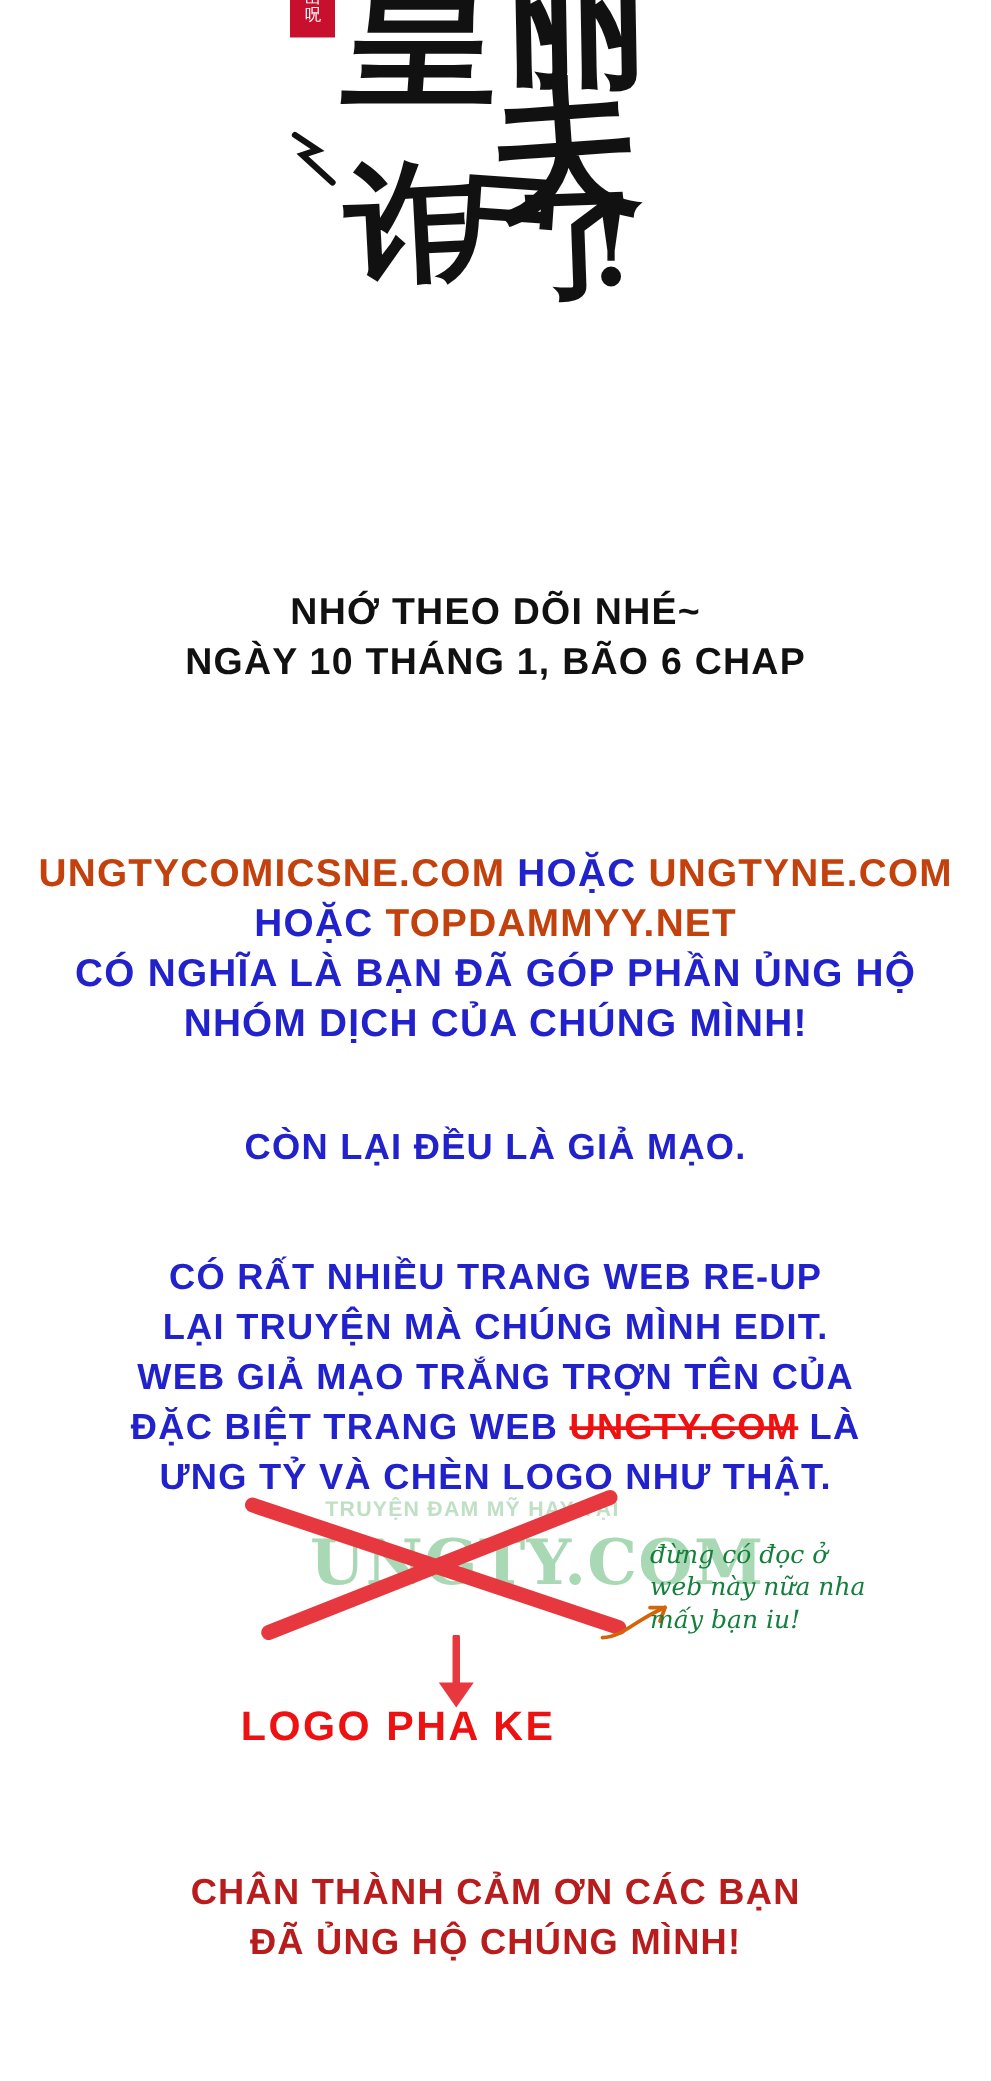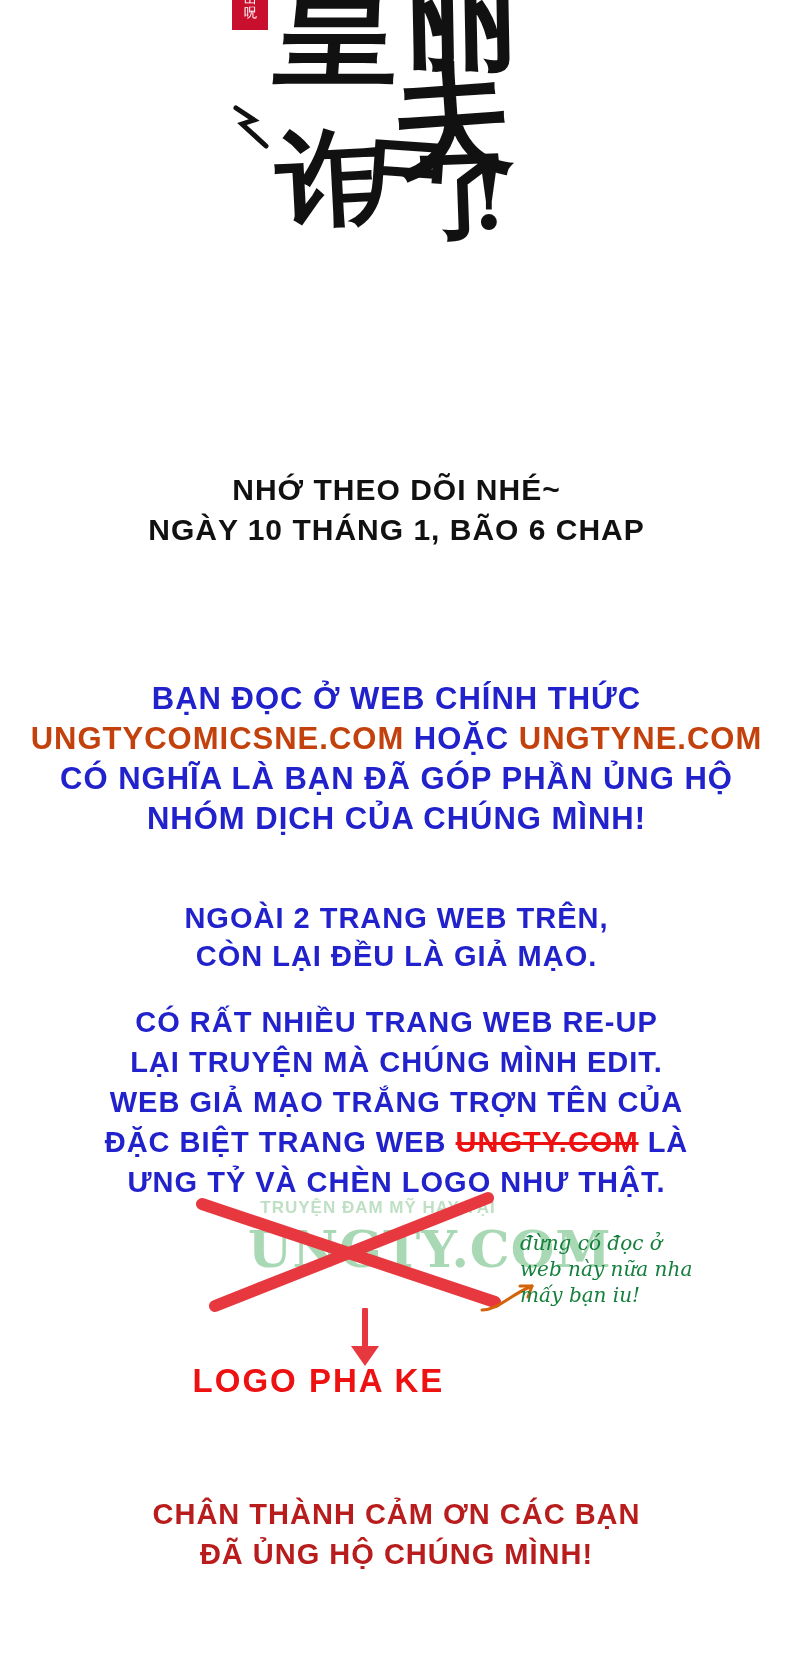--- a/index.html
+++ b/index.html
@@ -252,32 +252,34 @@
       <path d="M4 4 L22 16 L10 20 L34 42" stroke="#111111" stroke-width="5" fill="none" stroke-linecap="round"></path>
     </svg>
   </div>
 
   <div class="block follow">
     <div>NHỚ THEO DÕI NHÉ~</div>
     <div>NGÀY 10 THÁNG 1, BÃO 6 CHAP</div>
   </div>
 
   <div class="block web-notice">
-    <div class="blue">BẠN ĐỌC Ở WEB CHÍNH THỨC</div>
     <div>
       <span class="red">UNGTYCOMICSNE.COM</span>
       <span class="blue">HOẶC</span>
       <span class="red">UNGTYNE.COM</span>
     </div>
+    <div>
+      <span class="blue">HOẶC</span>
+      <span class="red">TOPDAMMYY.NET</span>
+    </div>
     <div class="blue">CÓ NGHĨA LÀ BẠN ĐÃ GÓP PHẦN ỦNG HỘ</div>
     <div class="blue">NHÓM DỊCH CỦA CHÚNG MÌNH!</div>
   </div>
 
   <div class="block para2">
-    <div>NGOÀI 2 TRANG WEB TRÊN,</div>
     <div>CÒN LẠI ĐỀU LÀ GIẢ MẠO.</div>
   </div>
 
   <div class="block para3">
     <div>CÓ RẤT NHIỀU TRANG WEB RE-UP</div>
     <div>LẠI TRUYỆN MÀ CHÚNG MÌNH EDIT.</div>
     <div>WEB GIẢ MẠO TRẮNG TRỢN TÊN CỦA</div>
     <div>
       <span>ĐẶC BIỆT TRANG WEB</span>
       <span class="strike">UNGTY.COM</span>

